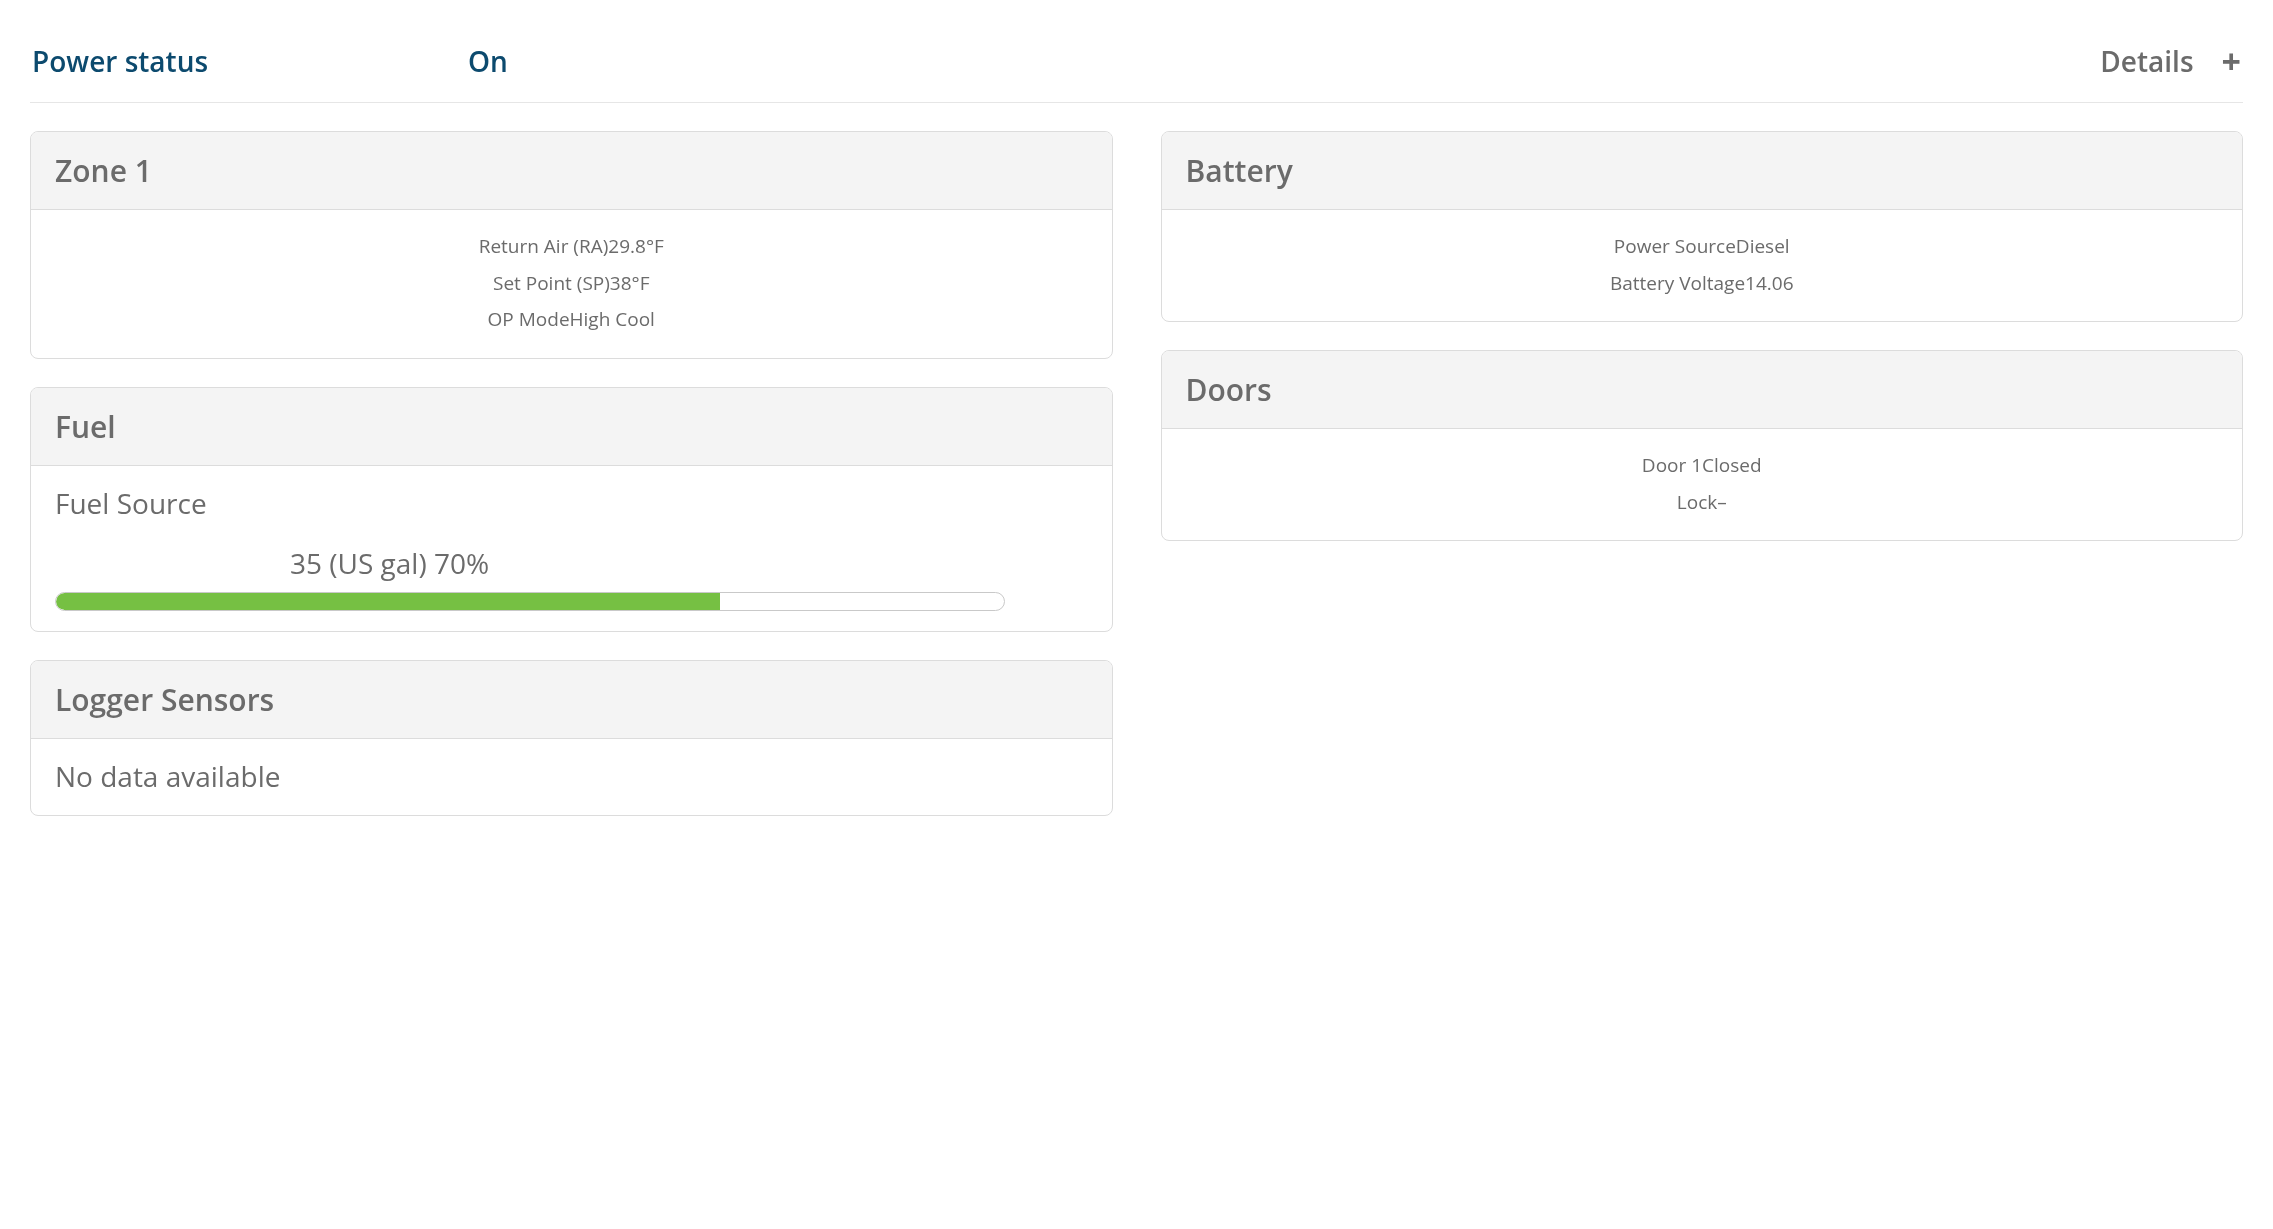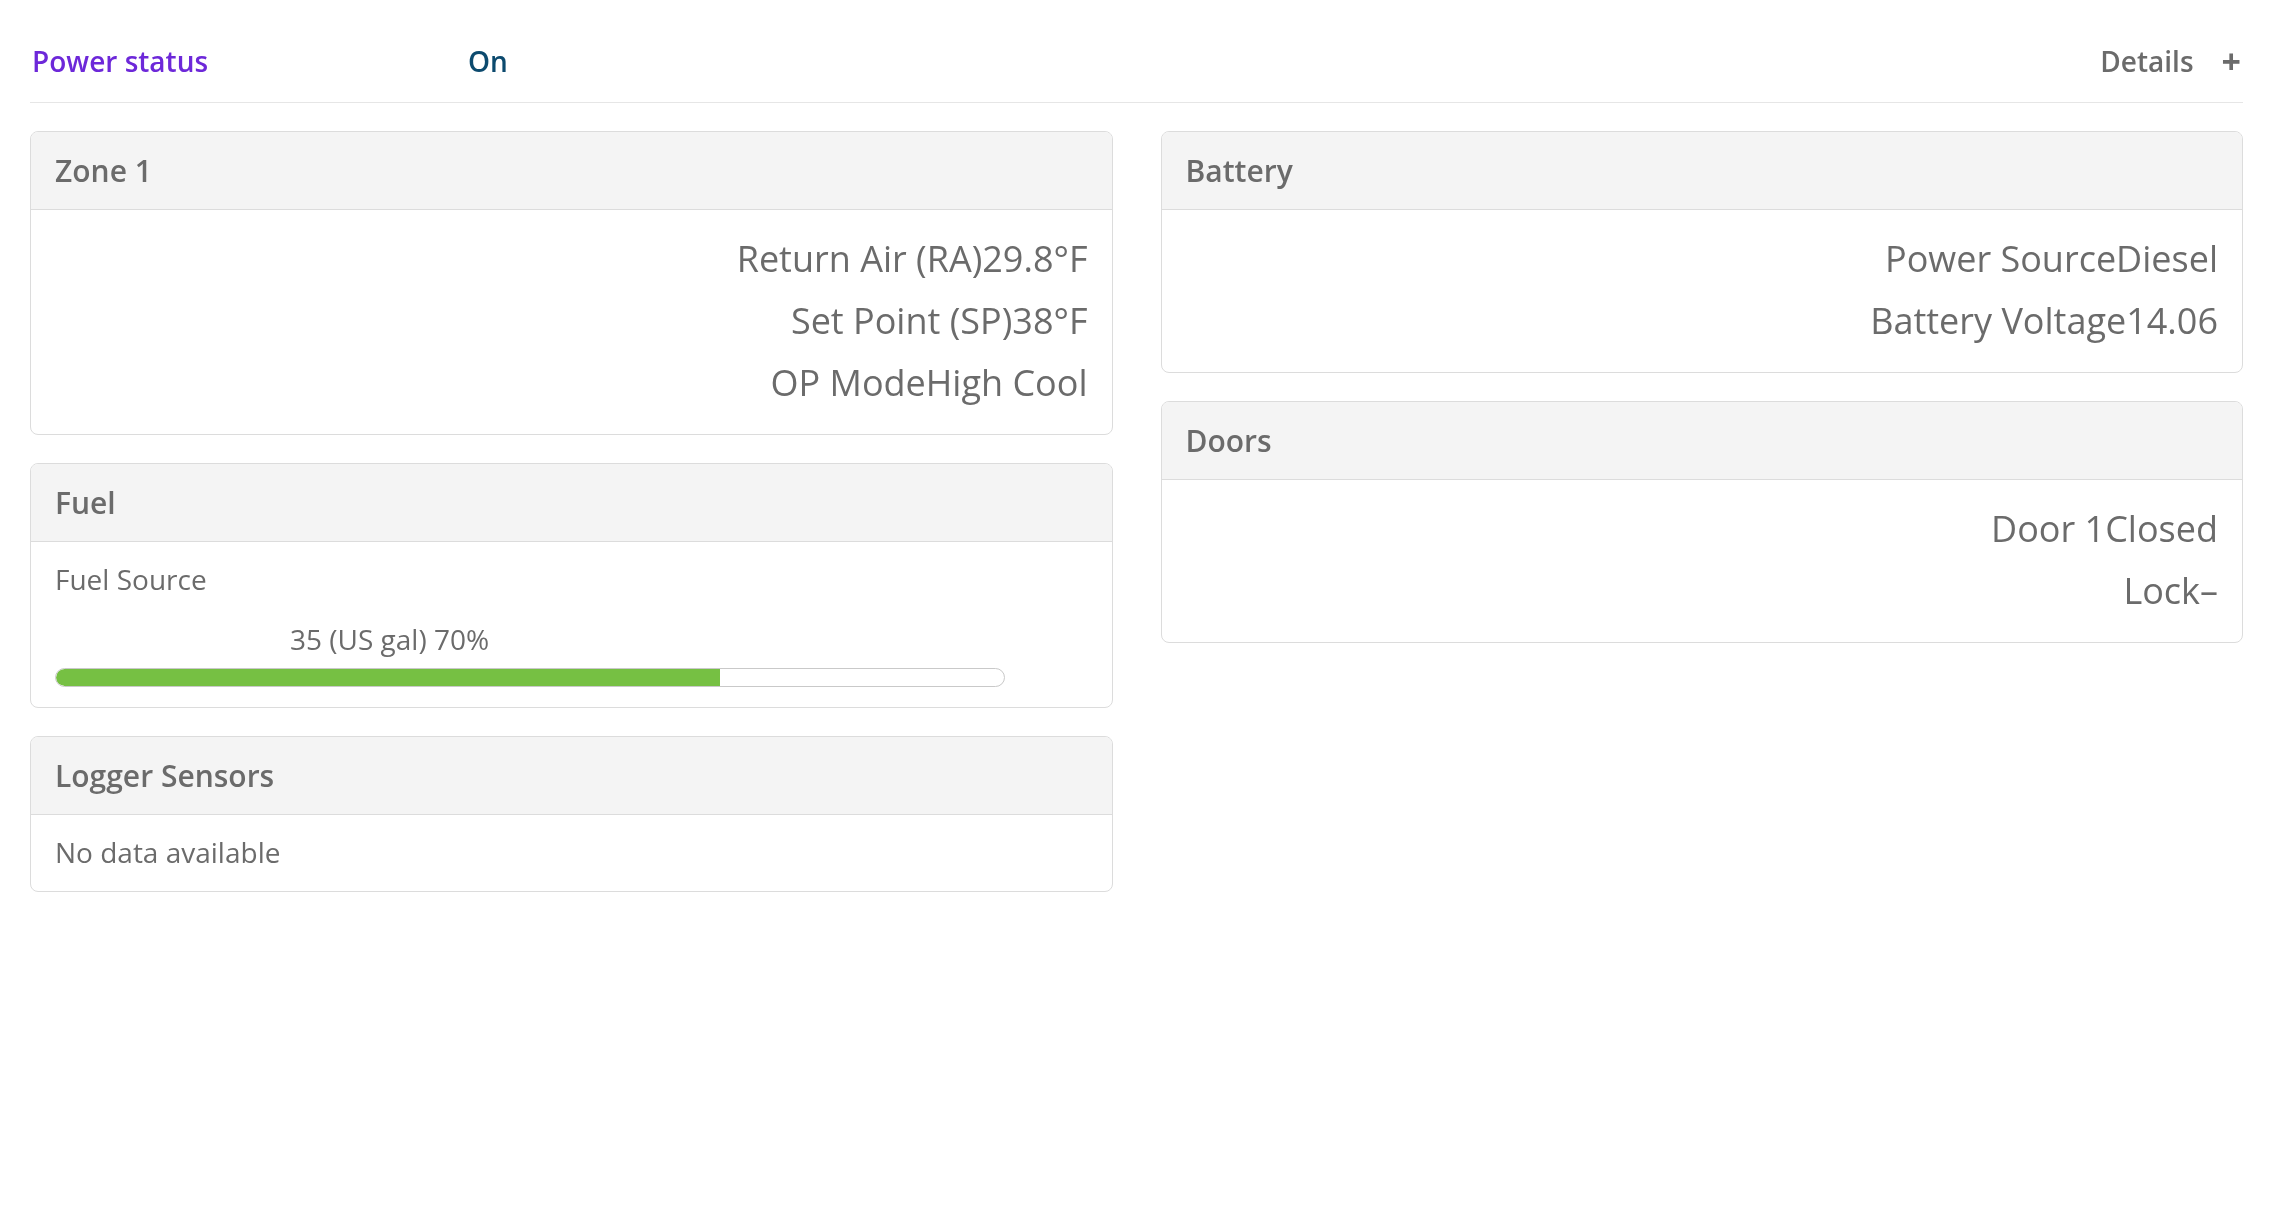--- a/index.html
+++ b/index.html
@@ -11,21 +11,21 @@
       font-size: 28px;
     }
     .topbar {
       display: flex;
       align-items: center;
       padding: 12px 2px 22px 2px;
       border-bottom: 1px solid #e6e6e6;
       margin-bottom: 28px;
     }
     .topbar .label {
-      color: #6d28d9;
+      color: #0c4a6e;
       font-weight: 600;
       margin-right: 260px;
     }
     .topbar .status-on {
       color: #0c4a6e;
       font-weight: 600;
     }
     .topbar .spacer { flex: 1; }
     .topbar .details {
       color: #6b6b6b;
@@ -63,24 +63,24 @@
       padding: 18px 24px;
       font-weight: 600;
       color: #6b6b6b;
       font-size: 30px;
     }
     .card-body {
       padding: 18px 24px 20px 24px;
     }
     .row {
       display: flex;
-      justify-content: flex-end;
+      justify-content: center;
       align-items: baseline;
       padding: 4px 0;
-      font-size: 36px;
+      font-size: 19px;
       line-height: 1.5;
     }
     .row .k { color: #6b6b6b; font-weight: 400; }
     .row .v { color: #6b6b6b; font-weight: 400; text-align: right; }
     .fuel-block { }
     .fuel-title { color: #6b6b6b; margin-bottom: 22px; }
     .fuel-text {
       color: #6b6b6b;
       margin-bottom: 10px;
       padding-left: 235px;

